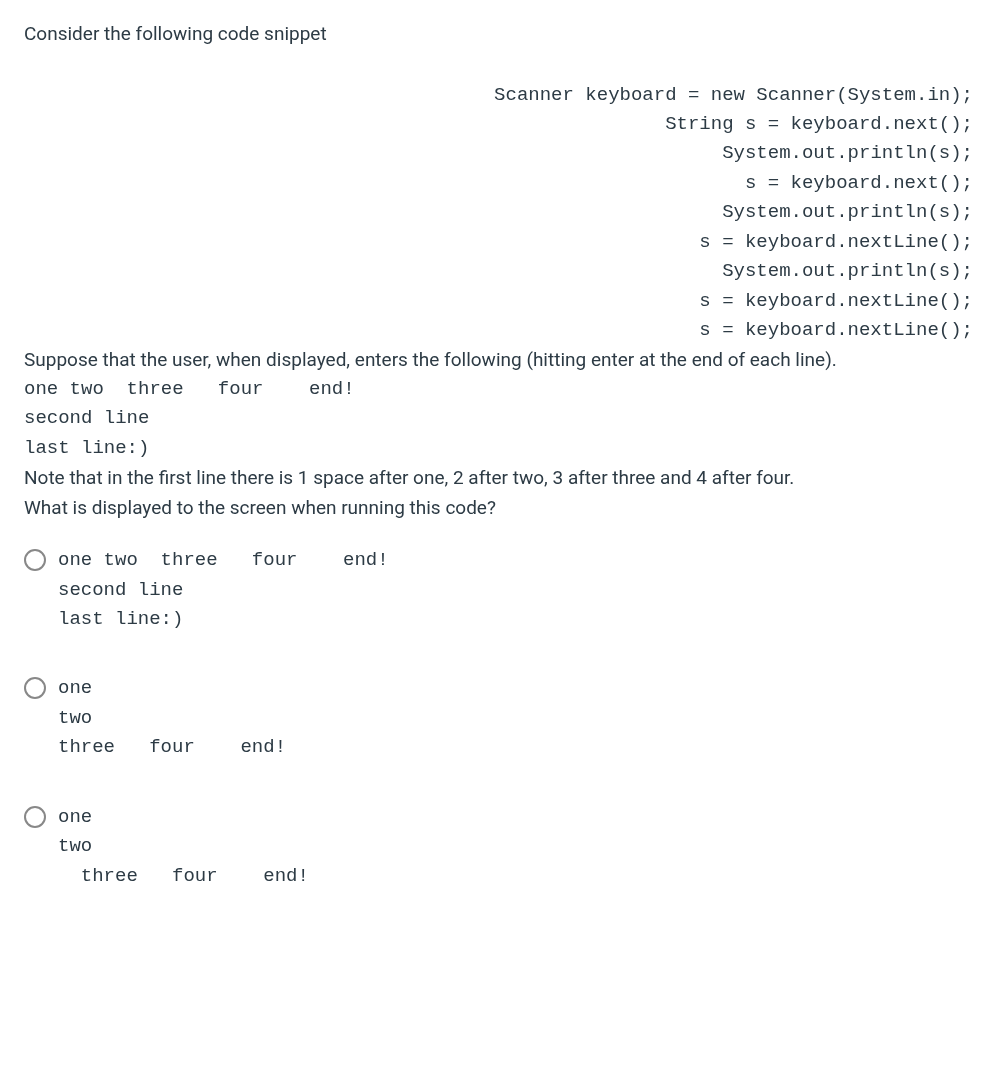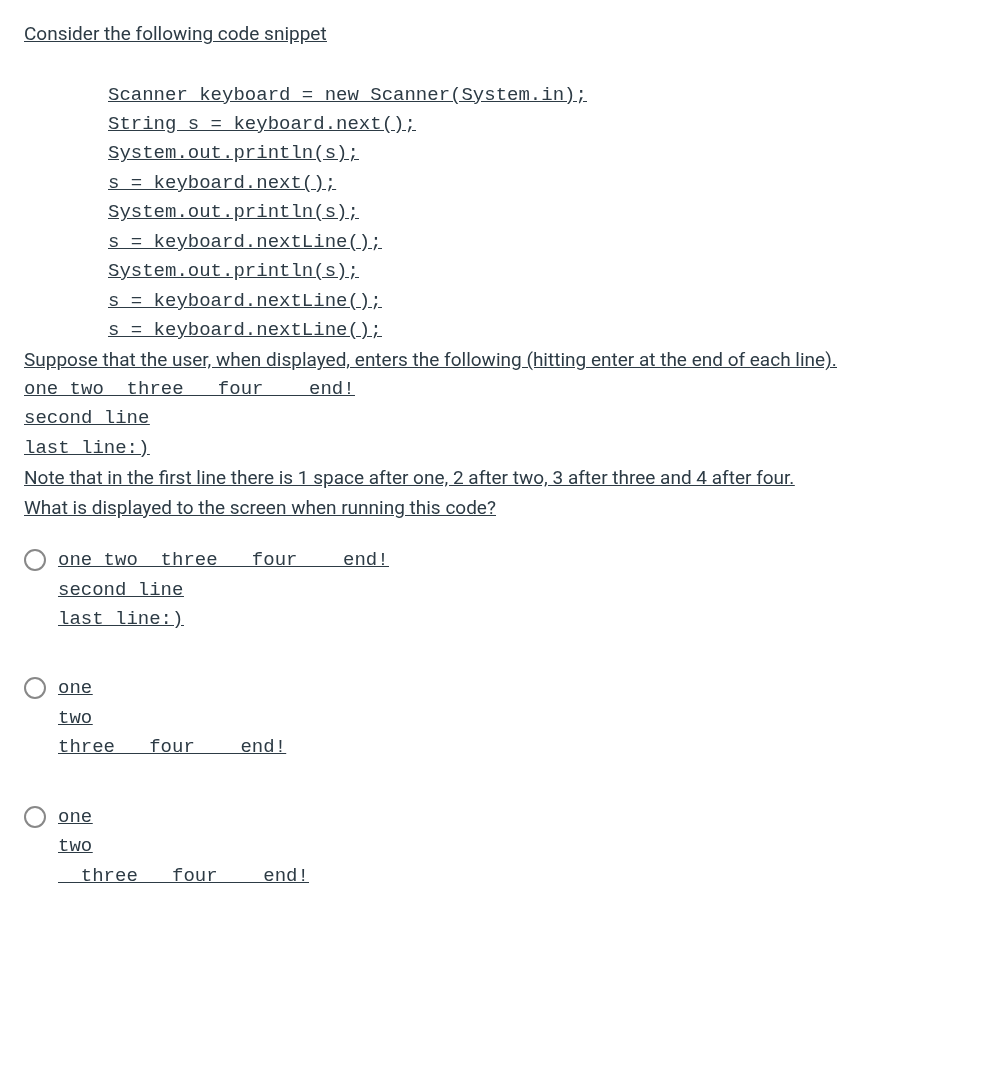--- a/index.html
+++ b/index.html
@@ -1,37 +1,37 @@
 <!DOCTYPE html>
 <html><head>
   <meta charset="utf-8">
   <style>
     * {
       margin: 0;
       padding: 0;
       box-sizing: border-box;
-      text-decoration: underline;
     }
     body {
       font-family: -apple-system, BlinkMacSystemFont, "Segoe UI", Roboto, Helvetica, Arial, sans-serif;
       color: #2d3b45;
       padding: 20px 24px;
       font-size: 19px;
       line-height: 1.5;
       width: 997px;
     }
     .question-intro {
       margin-bottom: 32px;
     }
     .code-block {
       font-family: "Courier New", Courier, monospace;
       white-space: pre;
-      margin-left: 84px;
+      margin-left: 48px;
       line-height: 1.55;
       font-size: 19px;
+      text-align: right;
     }
     .prose {
       line-height: 1.55;
     }
     .code-inline {
       font-family: "Courier New", Courier, monospace;
       white-space: pre;
       line-height: 1.55;
       font-size: 19px;
     }

